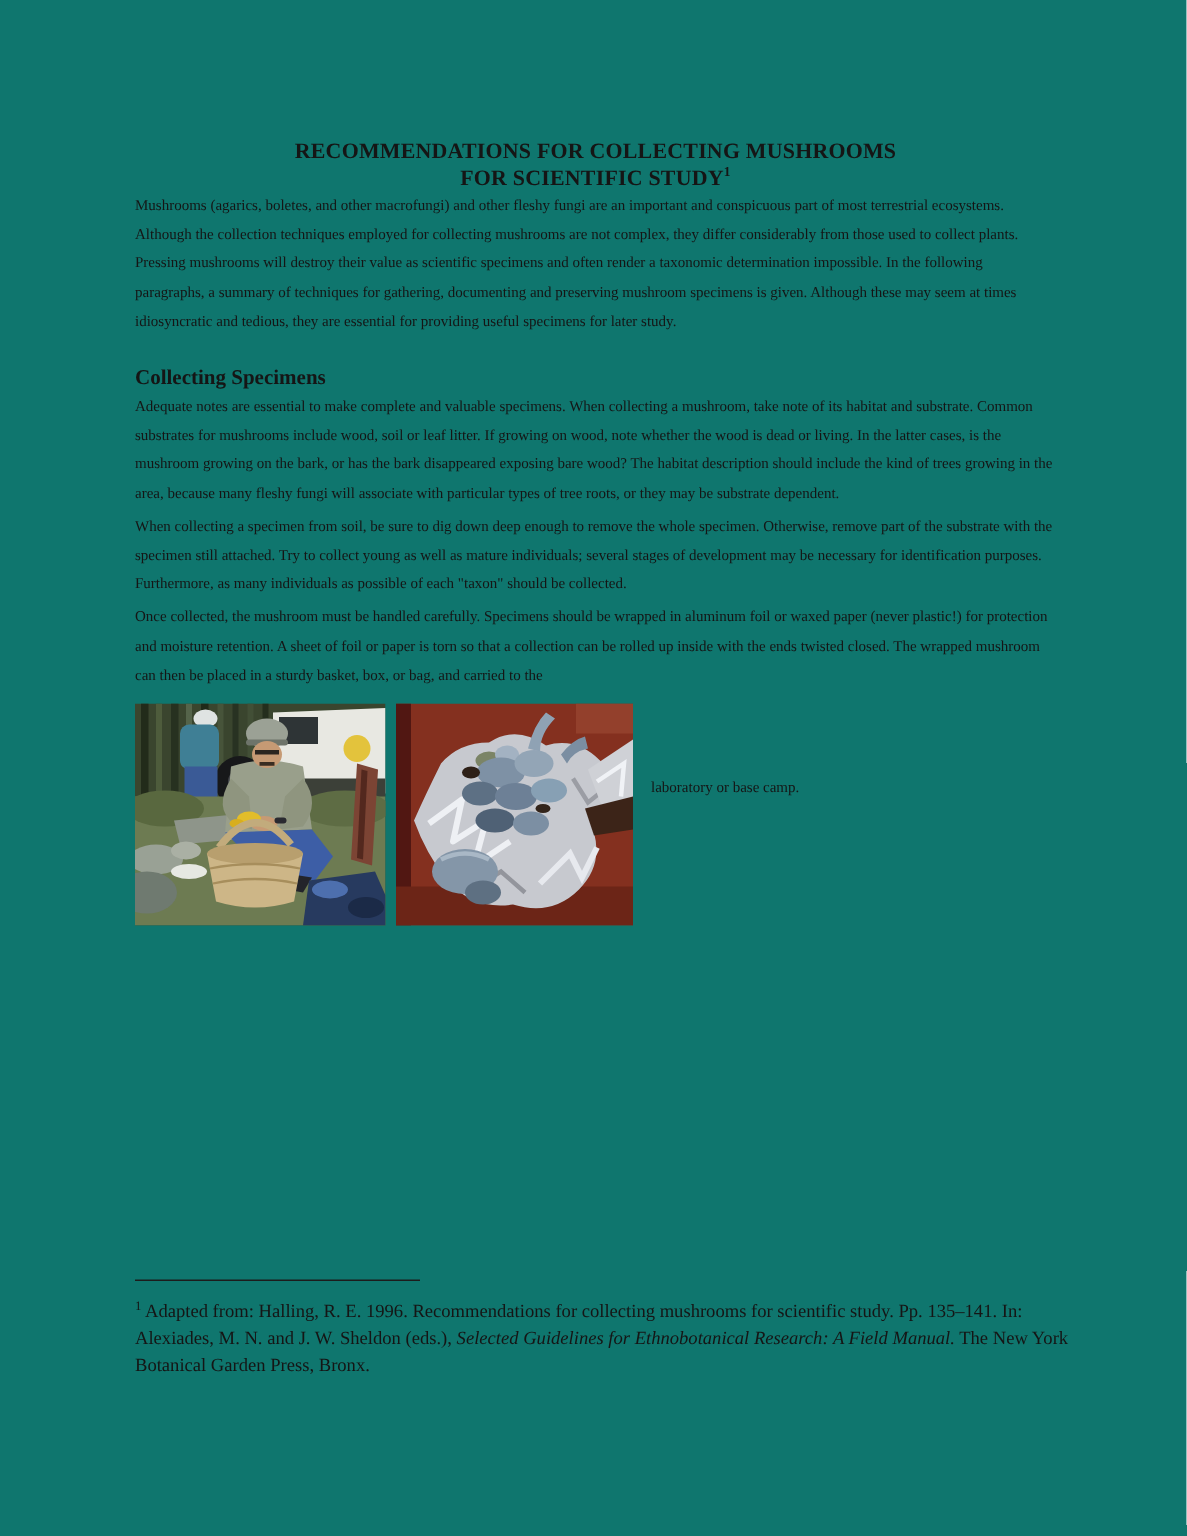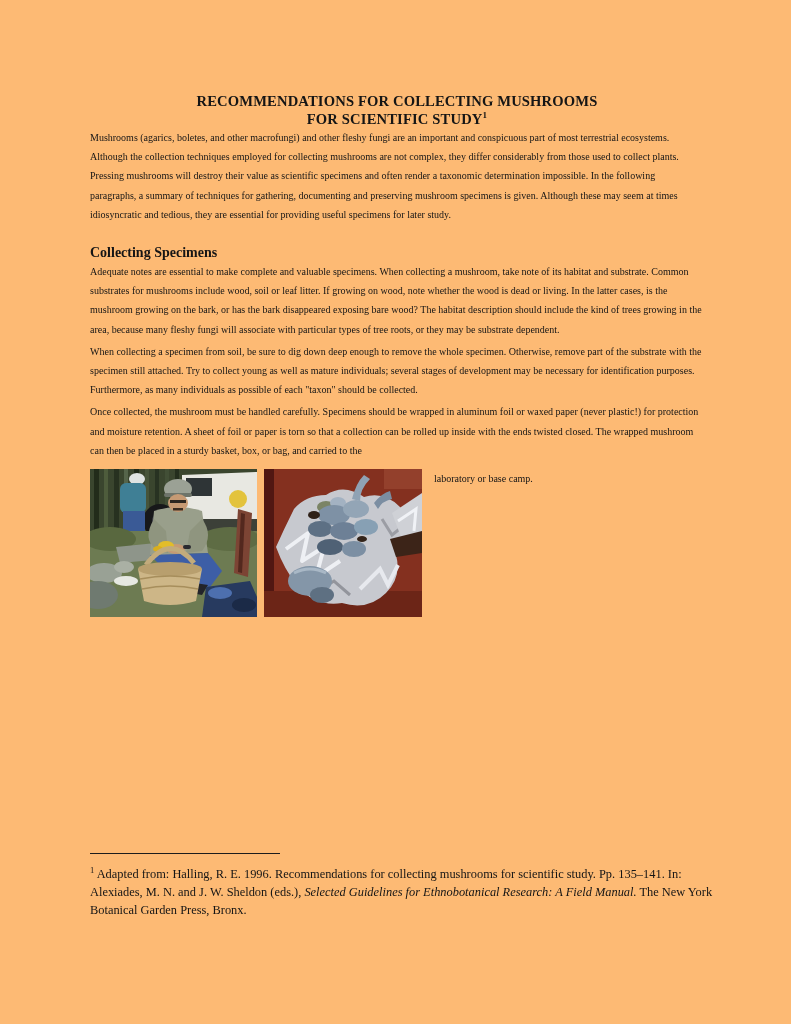--- a/index.html
+++ b/index.html
@@ -1,34 +1,34 @@
 <!DOCTYPE html>
 <html><head>
 <meta charset="utf-8">
 <style>
   html,body { margin:0; padding:0; background:#ffffff; }
   .page {
-    position:relative; width:791px; height:1024px; background:#fdba74;
+    position:relative; width:791px; height:1024px; background:#0f766e;
     font-family:"Liberation Serif", serif; color:#151515; overflow:hidden;
   }
   .content { position:absolute; left:90px; top:0; width:614px; }
   .doc-title {
     margin:93px 0 0 0; text-align:center; font-size:14.6px; font-weight:700;
     line-height:17.5px; letter-spacing:0.15px;
   }
   .doc-title sup { font-size:9px; line-height:0; }
   .section-heading { font-size:14px; font-weight:700; margin:0; line-height:19px; }
   .heading-introduction { margin-top:35px; }
   .heading-collecting { margin-top:19px; }
   .body-text { font-size:10px; line-height:19.2px; margin:0; }
   .para-gap { margin-top:3px; }
   .photo-row { margin-top:9px; display:flex; align-items:flex-start; }
   .photo { display:block; flex:none; }
   .photo-right-img { margin-left:7px; }
-  .side-text { margin-left:12px; width:256px; }
+  .side-text { margin-left:12px; width:256px;margin-top:47px; }
   .side-text .continuation { margin:0 0 19px 0; }
   .footnote { position:absolute; left:90px; top:853px; width:628px; }
   .footnote-rule { width:190px; border:0; border-top:1.6px solid #1c1c1c; margin:0 0 7px 0; }
   .footnote-text { font-size:12.4px; line-height:18px; margin:0; }
   .footnote-text sup { font-size:8.5px; }
   .u { }
   .i { font-style:italic; }
 </style>
 </head>
 <body>

